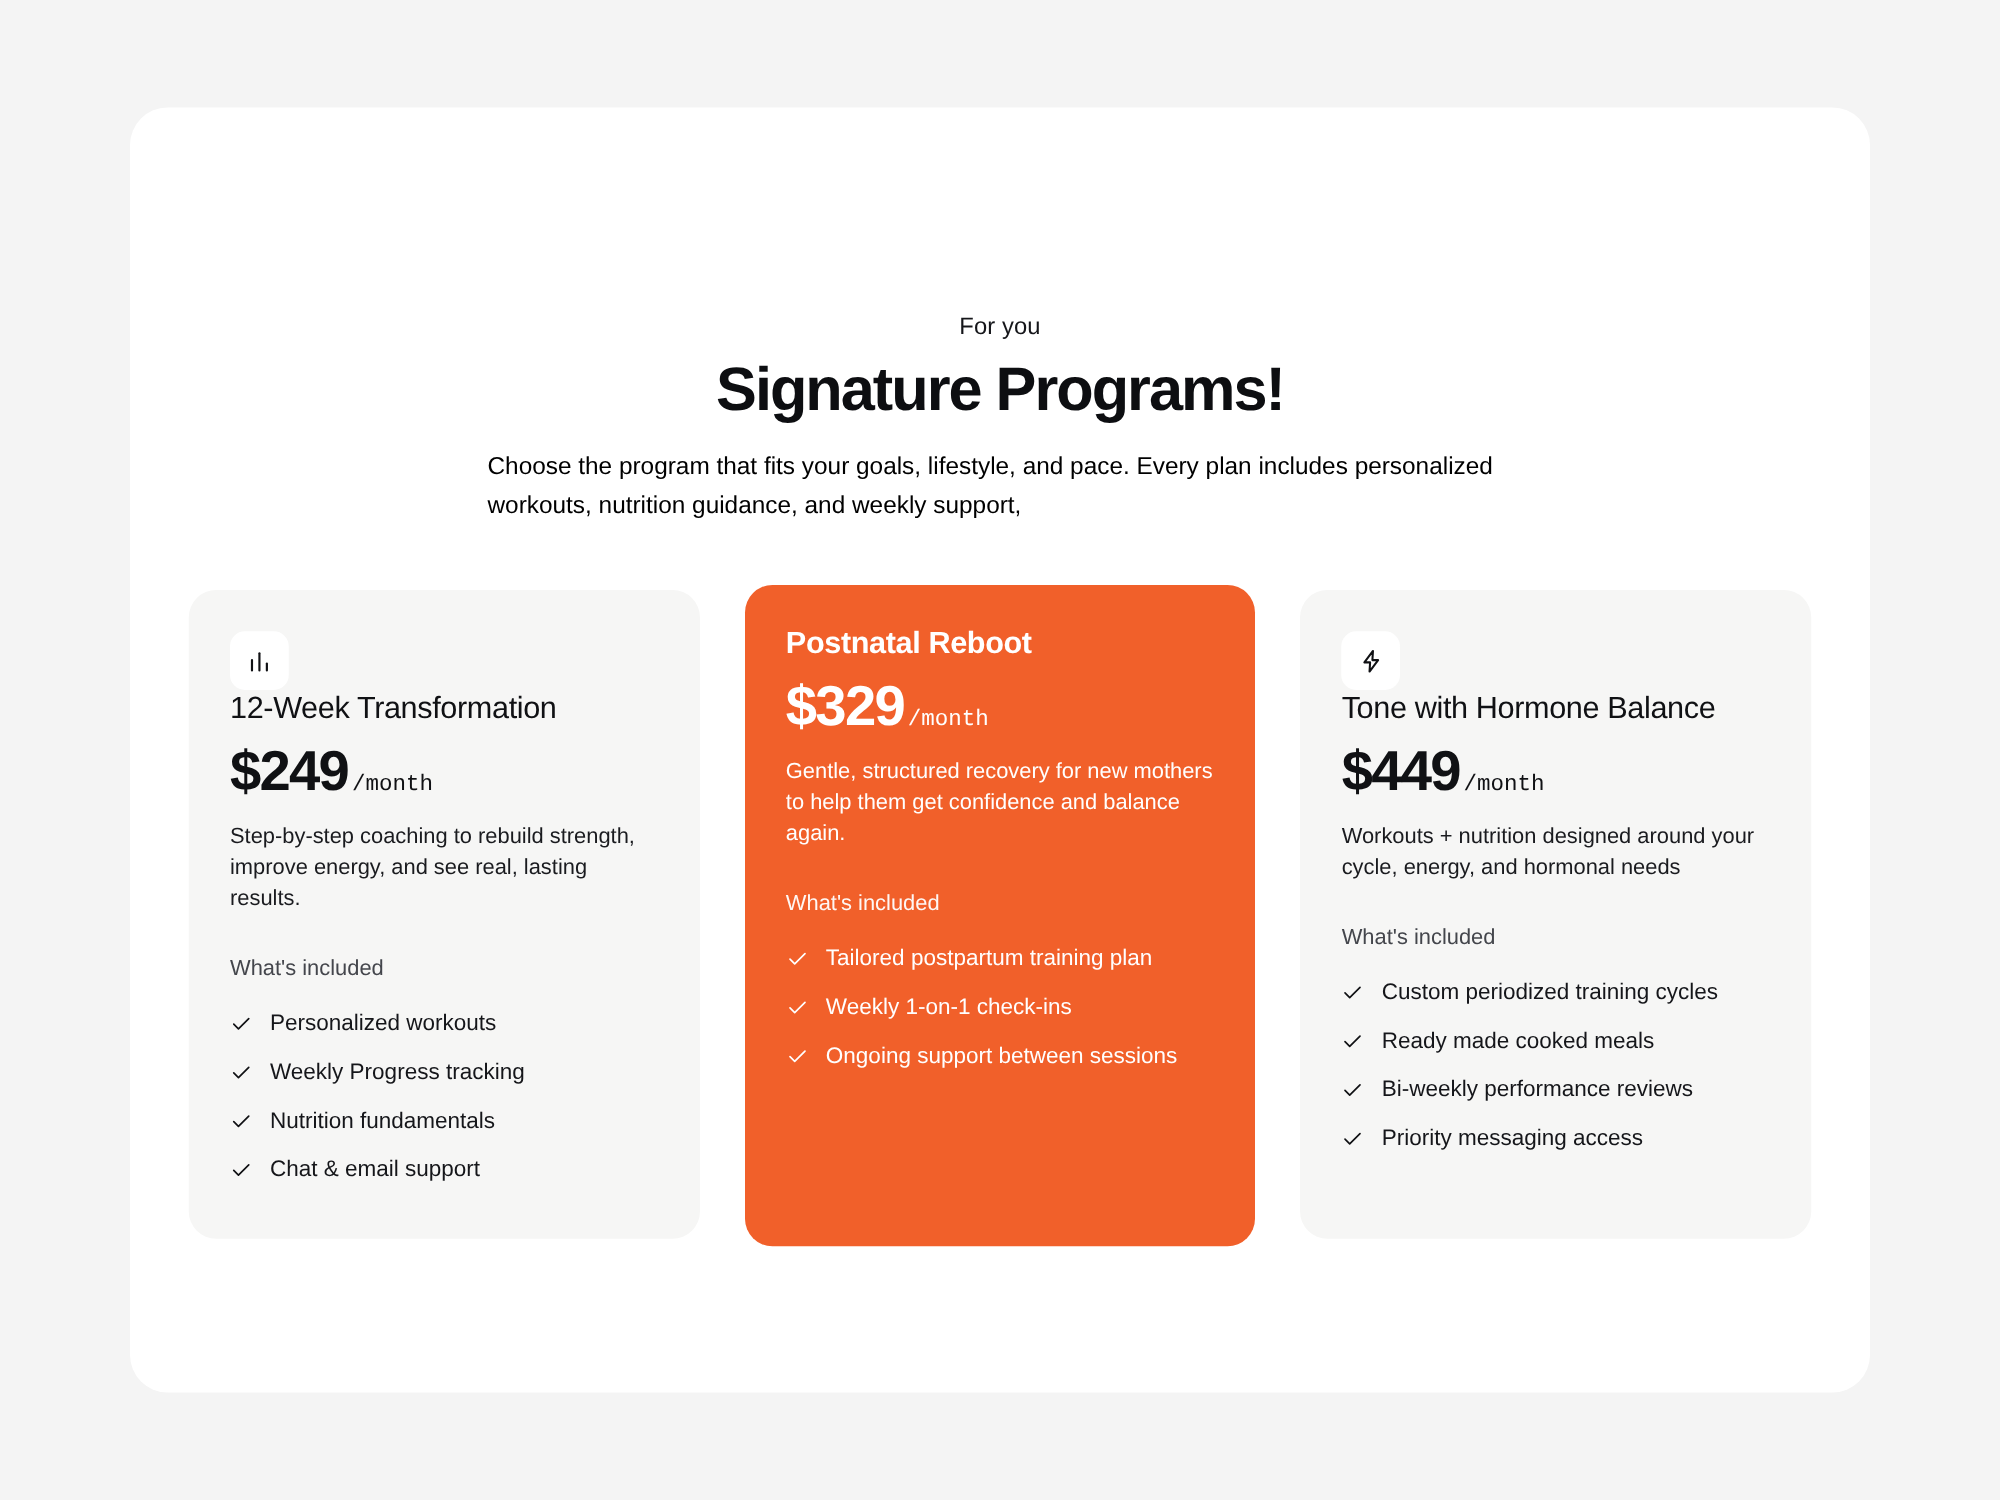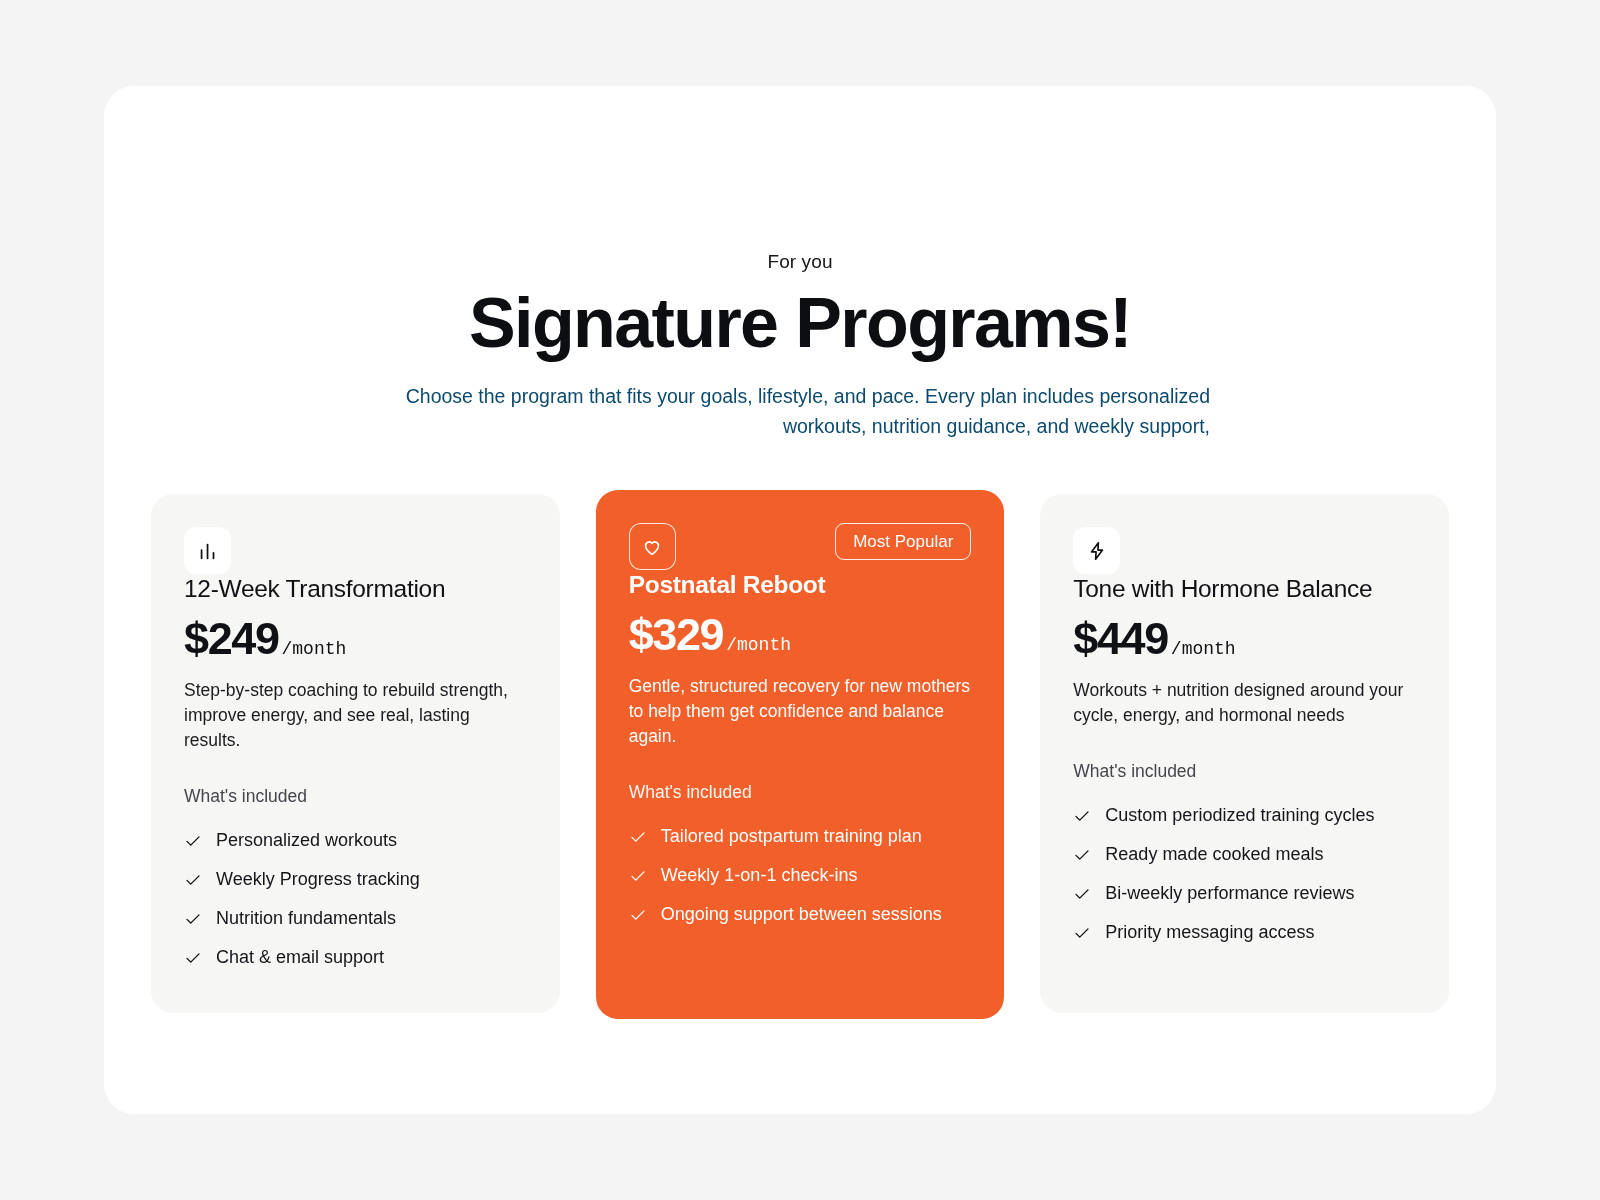--- a/index.html
+++ b/index.html
@@ -29,33 +29,33 @@
   .eyebrow {
     text-align: center;
     margin-top: 165px;
     font-size: 19px;
     color: #15161a;
     letter-spacing: 0.1px;
   }
   .title {
     text-align: center;
     margin-top: 14px;
-    font-size: 70px;
+    font-size: 49px;
     line-height: 1.05;
     font-weight: 700;
     letter-spacing: -1.6px;
     color: #0d0e11;
   }
   .subtitle {
-    text-align: right;
+    text-align: left;
     margin: 20px auto 0;
     max-width: 820px;
     font-size: 19.5px;
     line-height: 1.58;
-    color: #0c4a6e;
+    color: #000000;
   }
   .cards {
     display: flex;
     gap: 36px;
     margin-top: 52px;
     padding: 0 3px;
   }
   .card {
     flex: 1 1 0;
     border-radius: 22px;
@@ -210,28 +210,20 @@
               <svg width="18" height="18" viewBox="0 0 24 24" fill="none" stroke="#101114" stroke-width="1.8" stroke-linecap="round" stroke-linejoin="round">
                   <path d="M4 12.5l5 5L20 6.5"></path>
                 </svg>
             </span>
             <span>Chat &amp; email support</span>
           </li>
         </ul>
       </div>
 
       <div class="card featured">
-        <div class="card-top">
-          <span class="icon-box">
-            <svg width="22" height="22" viewBox="0 0 24 24" fill="none" stroke="#ffffff" stroke-width="1.8" stroke-linecap="round" stroke-linejoin="round">
-              <path d="M12 20s-7-4.6-7-9.3A3.9 3.9 0 0 1 12 8a3.9 3.9 0 0 1 7 2.7C19 15.4 12 20 12 20z"></path>
-            </svg>
-          </span>
-          <span class="badge">Most Popular</span>
-        </div>
         <div class="plan-name">Postnatal Reboot</div>
         <div class="price-row">
           <span class="price">$329</span>
           <span class="period">/month</span>
         </div>
         <div class="desc">Gentle, structured recovery for new mothers to help them get confidence and balance again.</div>
         <div class="included-label">What's included</div>
         <ul class="features">
           <li class="feature">
             <span class="check">

